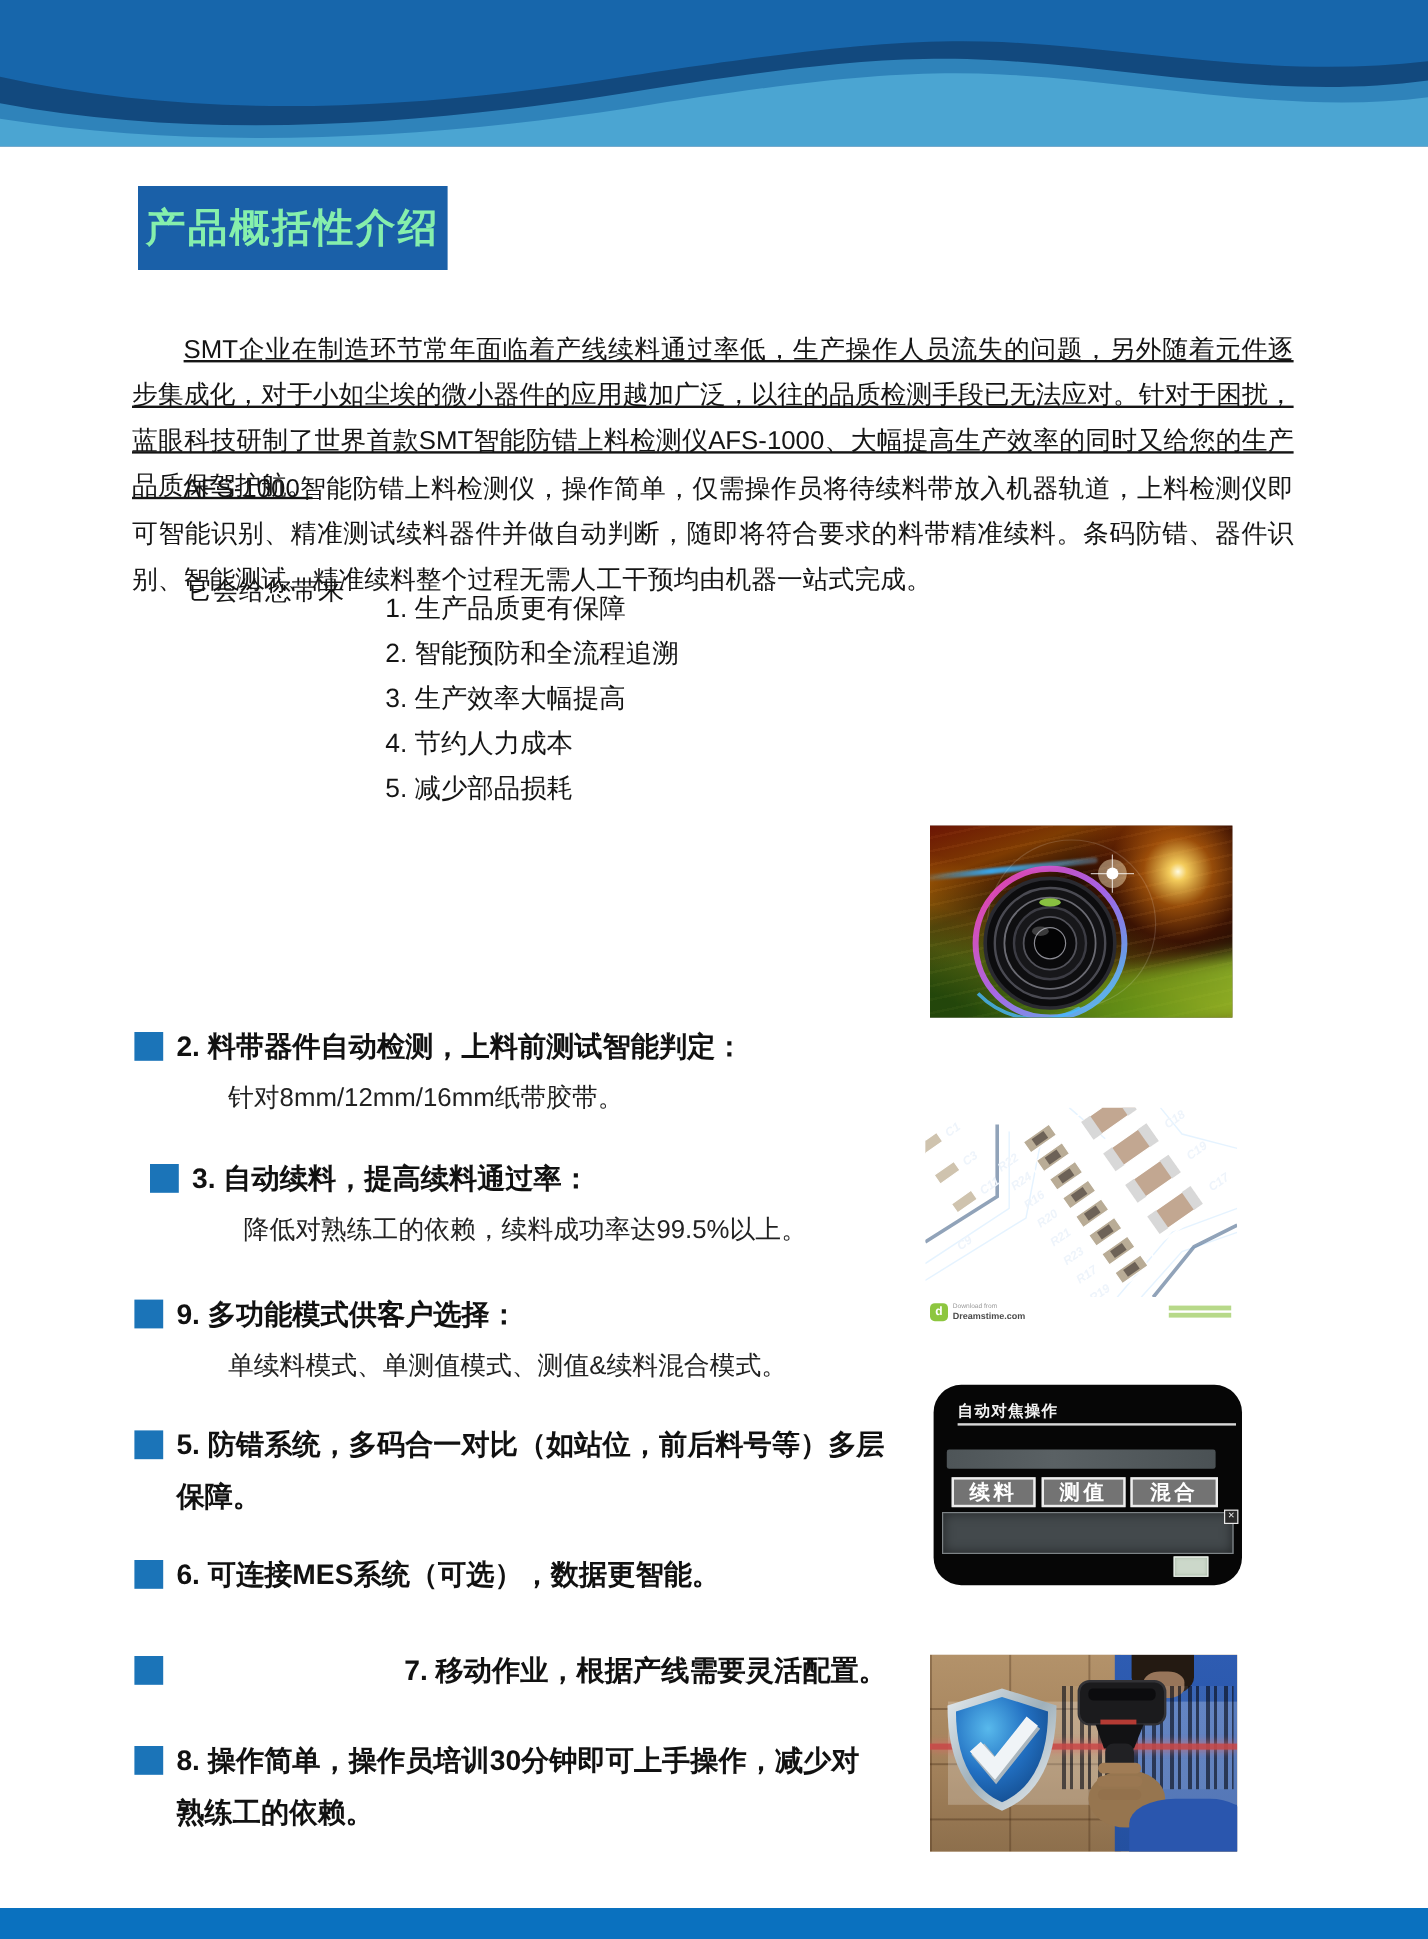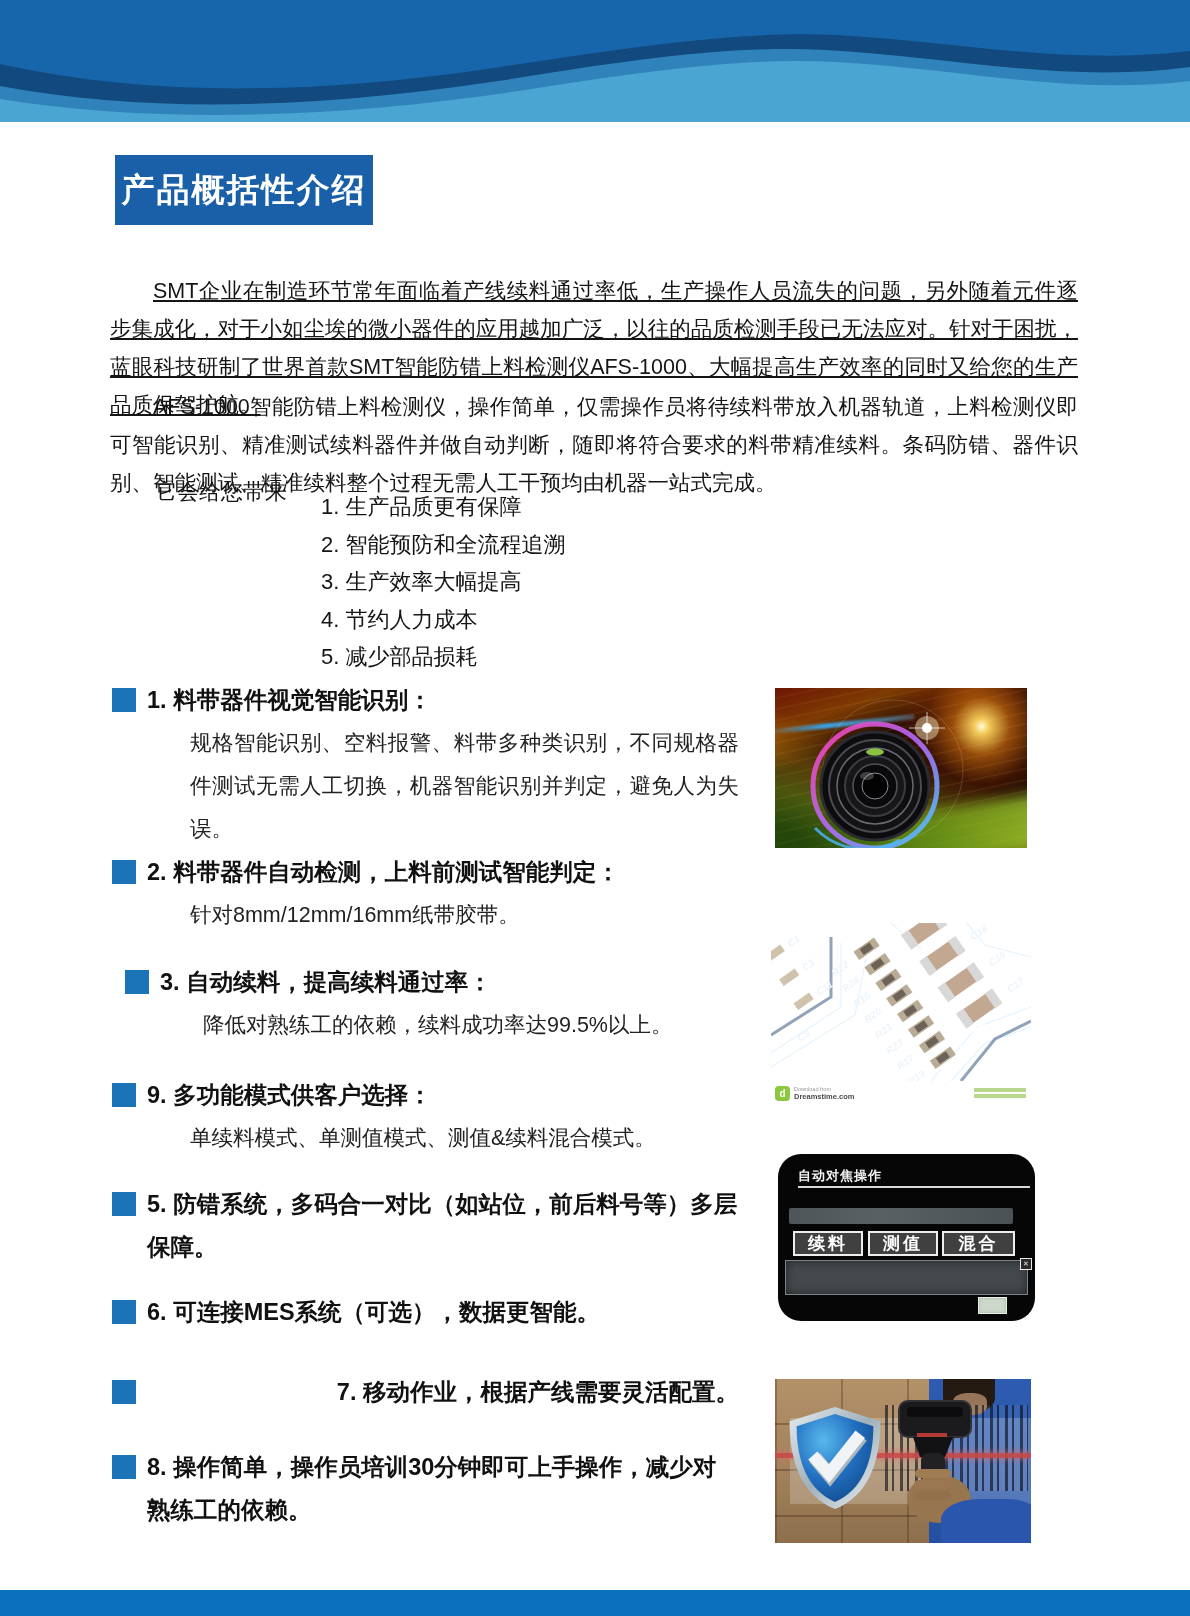--- a/index.html
+++ b/index.html
@@ -6,21 +6,21 @@
   #page{position:relative;width:1190px;height:1616px;background:#ffffff;margin:0 auto;
         font-family:"Liberation Sans","DejaVu Sans",sans-serif;color:#1a1a1a;overflow:hidden;}
 
   
   .header-wave{position:absolute;left:0;top:0;width:1190px;height:122px;}
   .header-wave svg{display:block;width:100%;height:100%;}
 
   
   .title-box{position:absolute;left:115px;top:155px;width:258px;height:70px;background:#1a60a8;
              display:flex;align-items:center;justify-content:center;}
-  .title-box span{color:#ffffff;font-size:33px;font-weight:bold;letter-spacing:2px;text-align:center;}
+  .title-box span{color:#86efac;font-size:33px;font-weight:bold;letter-spacing:2px;text-align:center;}
 
   
   .para{position:absolute;left:110px;width:968px;font-size:21.5px;line-height:38px;
         text-align:justify;text-indent:2em;color:#151515;}
   .para1{top:250px;text-decoration:underline;}
   .para2{top:366px;}
 
   
   .benefits-label{position:absolute;left:155px;top:477px;font-size:22px;color:#151515;}
   .benefits-list{position:absolute;left:305px;top:472px;list-style:none;margin:16px;padding:0;}
@@ -64,21 +64,21 @@
   .wm-line2{font-size:7.5px;font-weight:bold;color:#4a4a4a;}
   .wm-right{margin-left:auto;display:flex;flex-direction:column;gap:2px;margin-right:5px;}
   .wm-right i{display:block;width:52px;height:4px;background:#a5cf6b;opacity:.8;}
 
   
   .img-ui{position:absolute;left:778px;top:1154px;width:257px;height:167px;background:#060606;overflow:hidden;border-radius:23px;}
   .ui-title{position:absolute;left:20px;top:13px;color:#f2f2f2;font-size:13px;font-weight:bold;letter-spacing:1px;}
   .ui-rule{position:absolute;left:20px;right:5px;top:32px;height:2px;background:#d8d8d8;}
   .ui-input{position:absolute;left:11px;top:54px;width:224px;height:16px;border-radius:2px;
             background:linear-gradient(90deg,#4e5558,#5a6164 40%,#4a5154);}
-  .ui-btn{position:absolute;top:77px;height:25px;border:2px solid #ededed;background:#404040;color:#fff;
+  .ui-btn{position:absolute;top:77px;height:25px;border:2px solid #ededed;background:#737373;color:#fff;
           font-size:17px;font-weight:bold;letter-spacing:3px;display:flex;align-items:center;justify-content:center;box-sizing:border-box;}
   .ui-btn.b1{left:15px;width:70px;} .ui-btn.b2{left:90px;width:70px;} .ui-btn.b3{left:164px;width:73px;}
   .ui-panel{position:absolute;left:7px;top:106px;width:241px;height:33px;background:#43494c;border:1px solid #7d8386;
             box-shadow:inset 0 0 10px rgba(0,0,0,.5);}
   .ui-close{position:absolute;right:3px;top:104px;width:10px;height:10px;border:1px solid #e8e8e8;color:#e8e8e8;
             font-size:7px;line-height:9px;text-align:center;background:#2a2a2a;}
   .ui-mini{position:absolute;left:200px;top:143px;width:27px;height:15px;background:#ccd8ca;border:1px solid #e9efe8;
            box-shadow:inset 0 0 3px #9fb29e;}
 
   
@@ -127,27 +127,20 @@
 
   <div class="benefits-label">它会给您带来</div>
   <ul class="benefits-list">
     <li>1. 生产品质更有保障</li>
     <li>2. 智能预防和全流程追溯</li>
     <li>3. 生产效率大幅提高</li>
     <li>4. 节约人力成本</li>
     <li>5. 减少部品损耗</li>
   </ul>
 
-  <div class="feature f1">
-    <div class="bullet"></div>
-    <div class="f-content">
-      <div class="f-heading">1. 料带器件视觉智能识别：</div>
-      <div class="f-body">规格智能识别、空料报警、料带多种类识别，不同规格器件测试无需人工切换，机器智能识别并判定，避免人为失误。</div>
-    </div>
-  </div>
 
   <div class="feature f2">
     <div class="bullet"></div>
     <div class="f-content">
       <div class="f-heading">2. 料带器件自动检测，上料前测试智能判定：</div>
       <div class="f-body">针对8mm/12mm/16mm纸带胶带。</div>
     </div>
   </div>
 
   <div class="feature f3">

